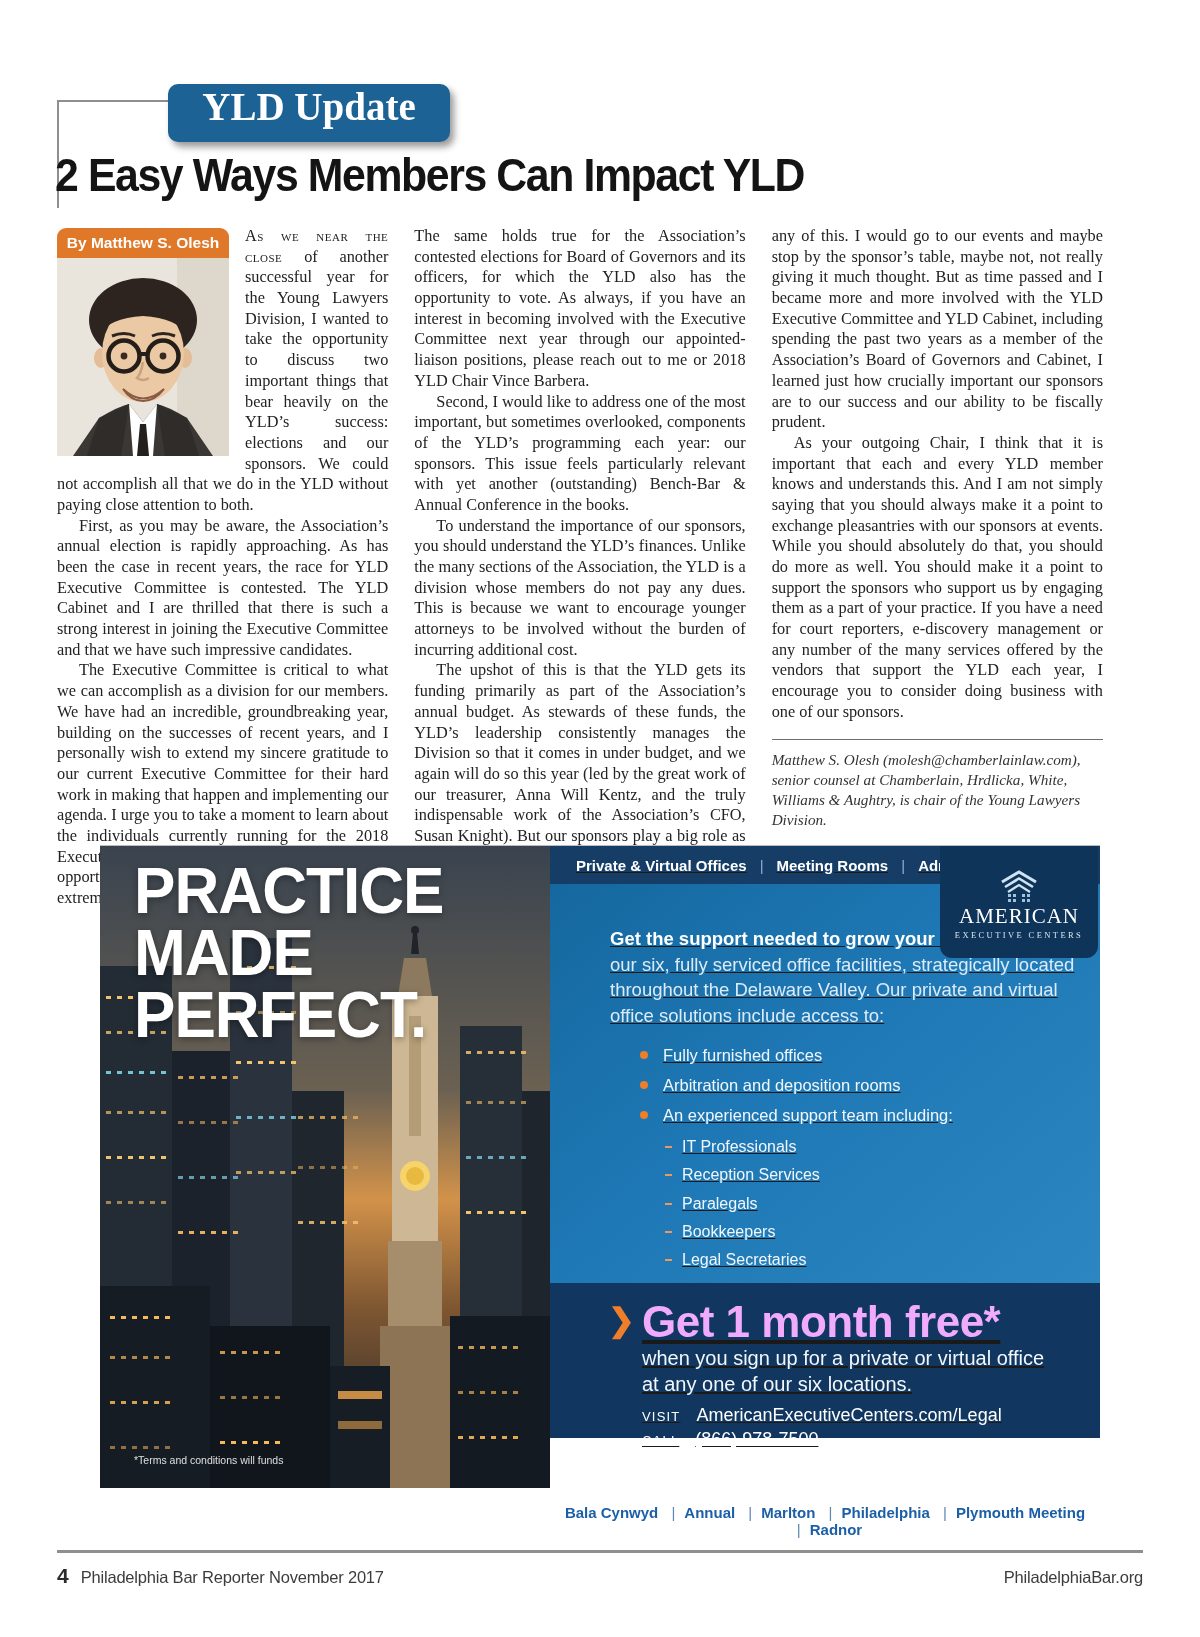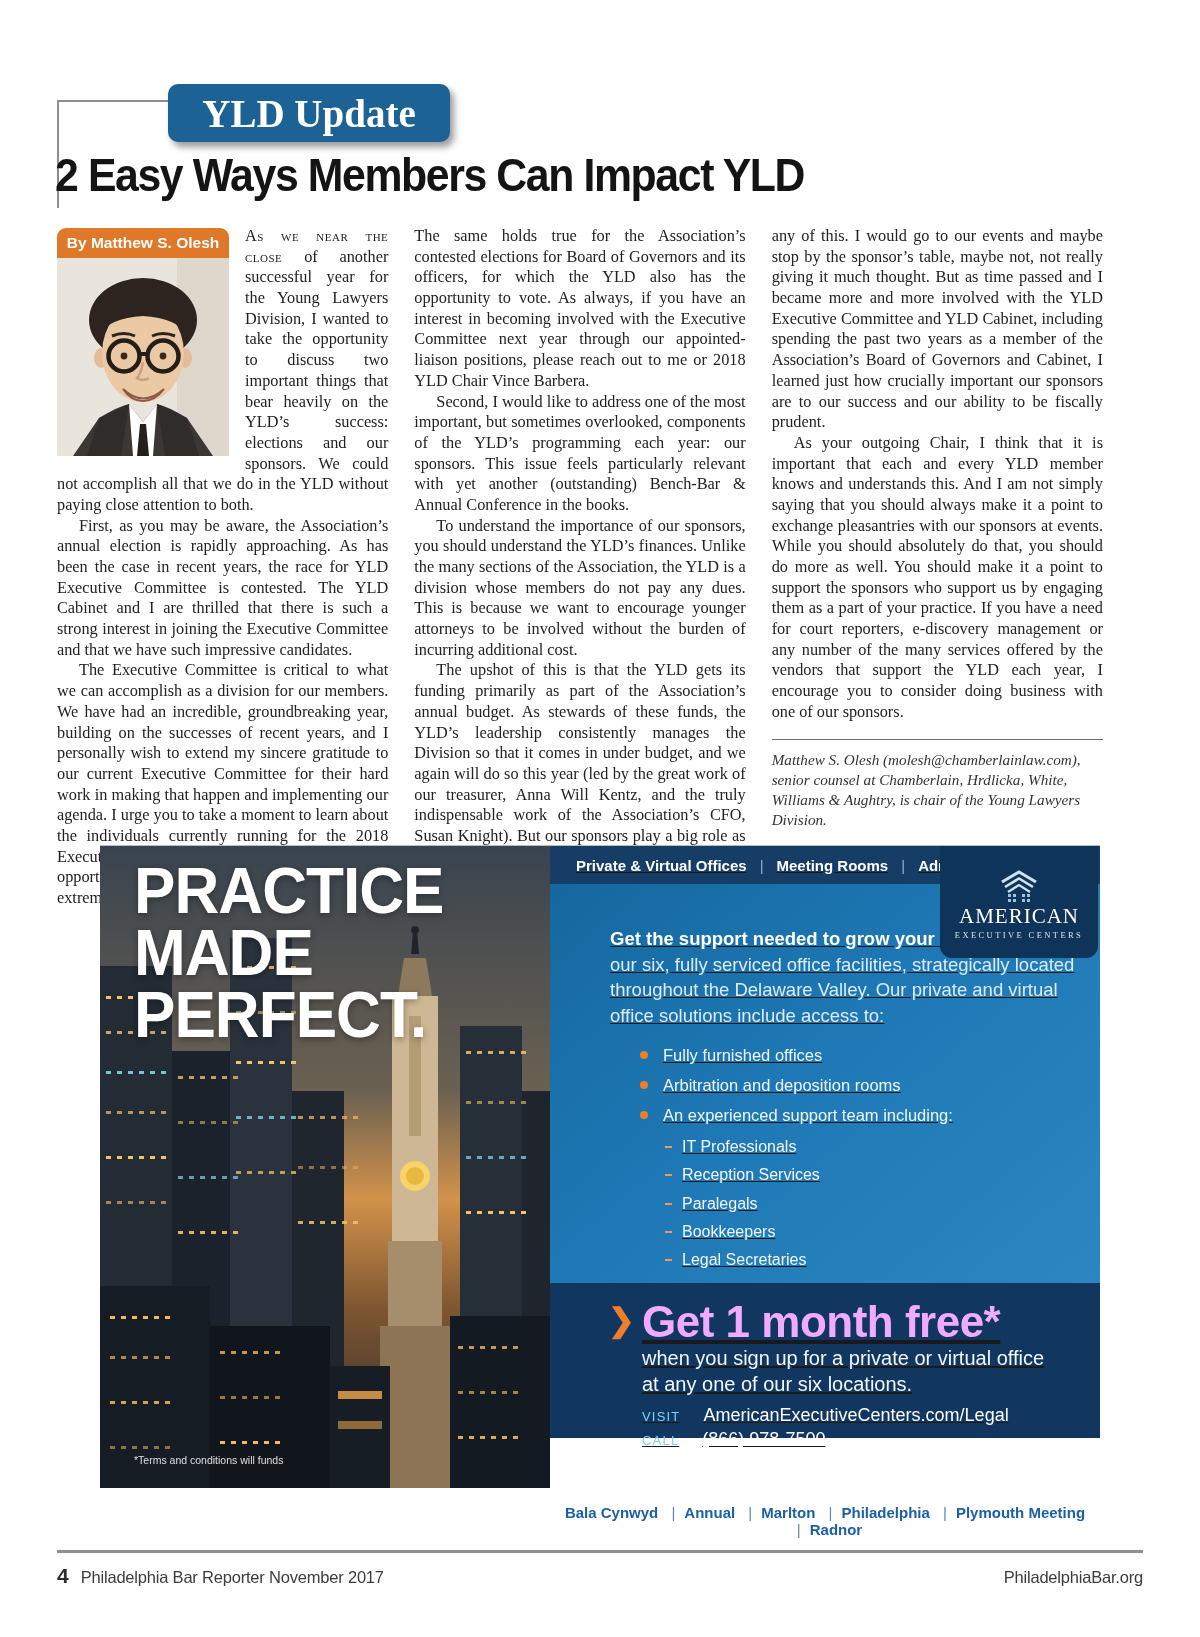--- a/index.html
+++ b/index.html
@@ -4,21 +4,21 @@
 <style>
   html,body{margin:0;padding:0;background:#ffffff;}
   .page{position:relative;width:1200px;height:1637px;background:#ffffff;overflow:hidden;
         font-family:"Liberation Sans",sans-serif;color:#1a1a1a;}
 
   
   .corner-line{position:absolute;left:57px;top:100px;width:120px;height:106px;
                border-top:2px solid #8e8e8e;border-left:2px solid #8e8e8e;}
   .badge{position:absolute;left:168px;top:84px;width:282px;height:58px;
          background:#1c6295;border-radius:10px;box-shadow:4px 5px 7px rgba(0,0,0,.40);
-         display:flex;align-items:center;justify-content:center;}
+         display:flex;justify-content:center;}
   .badge span{font-family:"Liberation Serif",serif;font-weight:600;color:#ffffff;font-size:39px;}
   h1.headline{position:absolute;left:55px;top:148px;margin:0;width:1100px;
               font-size:46px;font-weight:800;letter-spacing:-1.5px;color:#141414;
               transform:scaleX(.93);transform-origin:left center;white-space:nowrap;}
 
   
   .article{position:absolute;left:57px;top:226px;width:1046px;display:flex;gap:26px;
            font-family:"Liberation Serif",serif;font-size:16.3px;line-height:1.27;color:#222;}
   .article .col{flex:1;text-align:justify;}
   .article p{margin:0;}
@@ -68,21 +68,21 @@
   .sub-row{display:flex;align-items:center;margin-bottom:6px;font-size:16px;color:#f2f7fb;}
   .dash{display:inline-block;width:7px;height:2px;background:#f0975c;margin-right:10px;}
   .closing{margin-top:22px;font-size:18px;color:#f4f9fd;width:440px;}
 
   .cta-section{height:155px;background:#11365f;position:relative;color:#ffffff;
                padding:16px 20px 0 92px;box-sizing:border-box;}
   .chevron{position:absolute;left:58px;top:18px;color:#ee7e29;font-size:32px;font-weight:700;}
   .cta-headline{color:#f0abfc;font-weight:800;font-size:44px;letter-spacing:-.5px;line-height:1.05;}
   .cta-line{font-size:20px;line-height:1.3;color:#f2f7fb;}
   .cta-contact{margin-top:8px;font-size:18px;}
-  .cta-label{font-size:13px;letter-spacing:1.2px;color:#7dd3fc;margin-right:23px;}
+  .cta-label{font-size:13px;letter-spacing:1.2px;color:#ffffff;margin-right:16px;}
   .cta-row{margin-top:3px;}
 
   .locations{margin-left:450px;width:550px;text-align:center;padding-top:16px;
              color:#1d5fa6;font-weight:600;font-size:15px;}
   .loc{white-space:nowrap;}
   .loc:not(:first-child)::before{content:"|";color:#5e87b5;font-weight:400;margin:0 9px;}
 
   
   .footer{position:absolute;left:57px;top:1550px;width:1086px;border-top:3px solid #8f8f8f;
           padding-top:11px;display:flex;align-items:baseline;}

